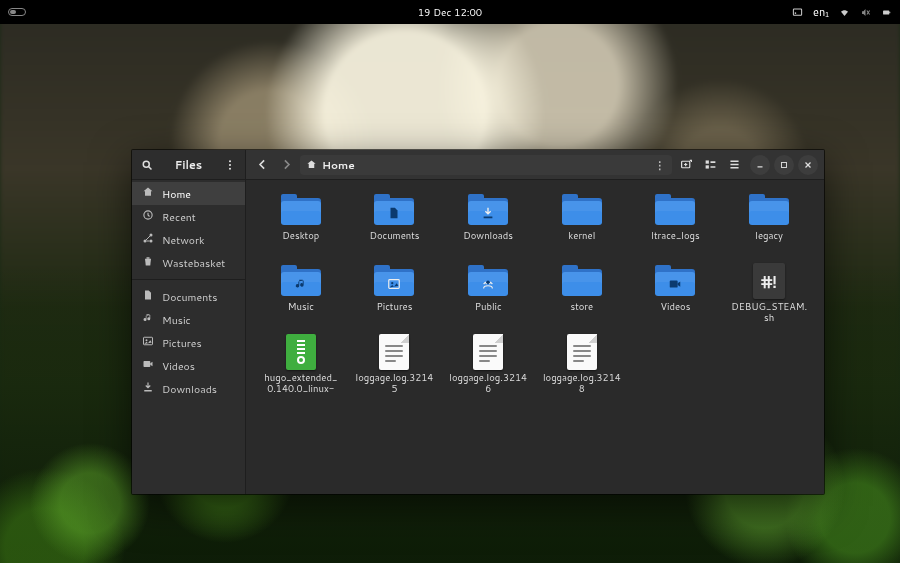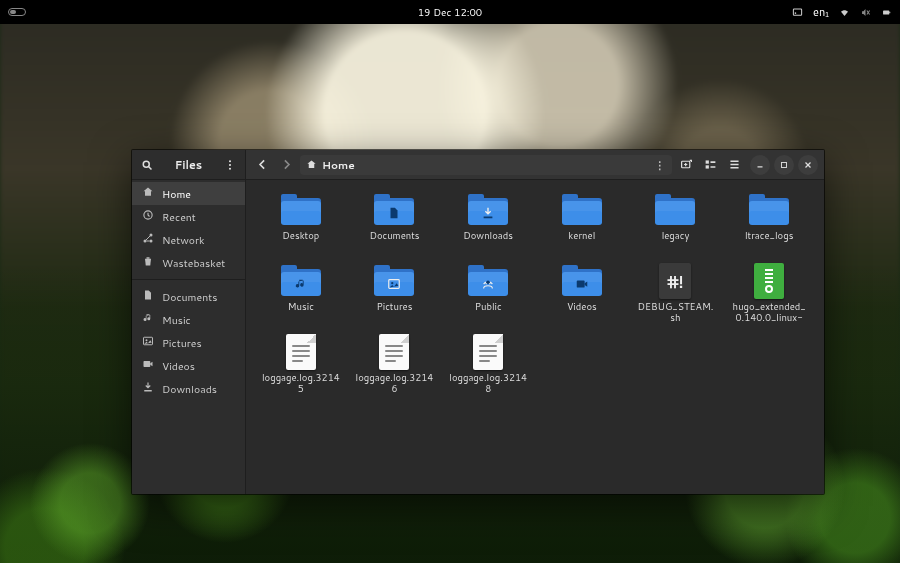--- a/index.html
+++ b/index.html
@@ -431,31 +431,31 @@
             <div class="label">kernel</div>
           </div>
           <div class="item">
             <div class="thumb">
               <div class="folder-ico">
              <div class="folder-tab"></div>
                 <div class="folder-back"></div>
                 <div class="folder-front"></div>
            </div>
             </div>
+            <div class="label">ltrace_logs</div>
+          </div>
+          <div class="item">
+            <div class="thumb">
+              <div class="folder-ico">
+             <div class="folder-tab"></div>
+                <div class="folder-back"></div>
+                <div class="folder-front"></div>
+           </div>
+            </div>
             <div class="label">legacy</div>
-          </div>
-          <div class="item">
-            <div class="thumb">
-              <div class="folder-ico">
-             <div class="folder-tab"></div>
-                <div class="folder-back"></div>
-                <div class="folder-front"></div>
-           </div>
-            </div>
-            <div class="label">ltrace_logs</div>
           </div>
           <div class="item">
             <div class="thumb">
               <div class="folder-ico">
              <div class="folder-tab"></div>
                 <div class="folder-back"></div>
                 <div class="folder-front"></div>
                 <div class="folder-glyph">
                   <svg viewBox="0 0 16 16">
                     <path d="M6 3v7a2 2 0 11-1-1.7V5l6-1v5a2 2 0 11-1-1.7V3z"></path>
@@ -497,20 +497,30 @@
            </div>
             </div>
             <div class="label">Public</div>
           </div>
           <div class="item">
             <div class="thumb">
               <div class="folder-ico">
              <div class="folder-tab"></div>
                 <div class="folder-back"></div>
                 <div class="folder-front"></div>
+           </div>
+            </div>
+            <div class="label">store</div>
+          </div>
+          <div class="item">
+            <div class="thumb">
+              <div class="folder-ico">
+             <div class="folder-tab"></div>
+                <div class="folder-back"></div>
+                <div class="folder-front"></div>
                 <div class="folder-glyph">
                   <svg viewBox="0 0 16 16">
                     <rect x="2" y="4" width="9" height="8" rx="1"></rect>
                     <path d="M11 7l3-2v6l-3-2z"></path>
                   </svg>
                 </div>
            </div>
             </div>
             <div class="label">Videos</div>
           </div>

